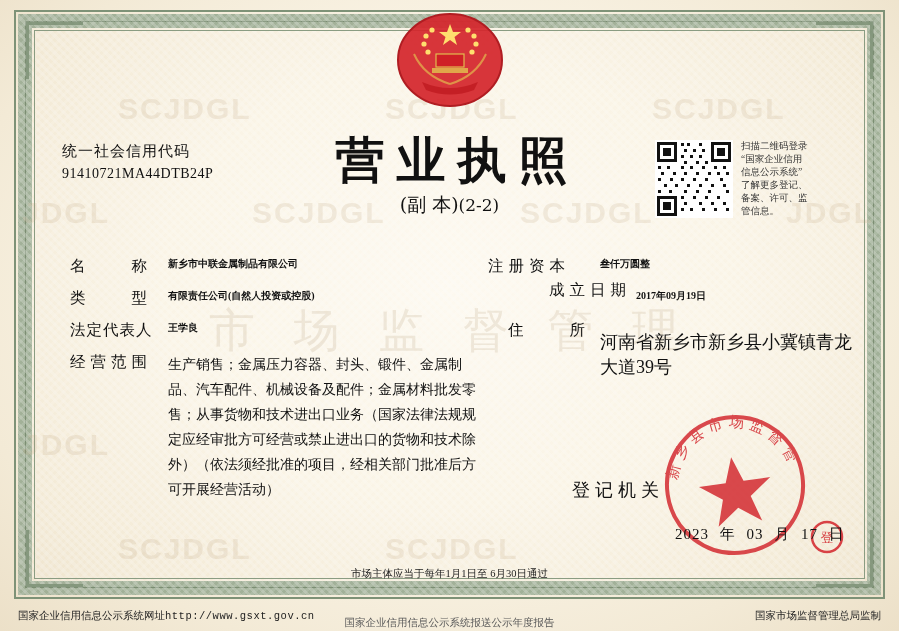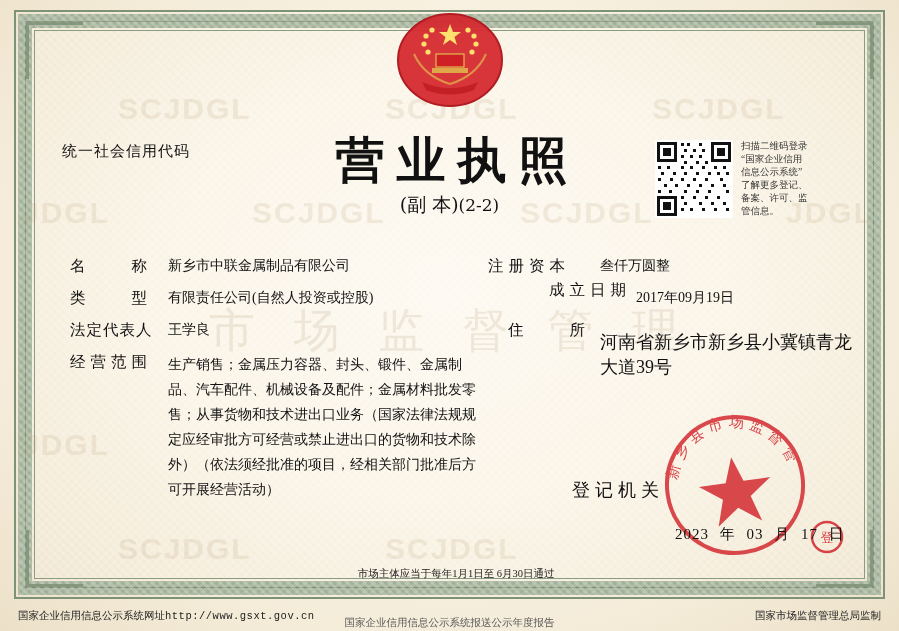--- a/index.html
+++ b/index.html
@@ -92,21 +92,21 @@
   
   .qr{position:absolute;right:166px;top:140px;width:78px;height:78px;}
   .qr-note{
     position:absolute;right:36px;top:140px;width:122px;
     font-size:9.5px;line-height:13px;color:#333;
   }
 
   
   .field-label{position:absolute;font-size:15.5px;color:#111;letter-spacing:5px;}
   .field-label.nospace{letter-spacing:1px;}
-  .field-val{position:absolute;font-size:14px;color:#111;}
+  .field-val{position:absolute;font-size:10px;color:#111;font-weight:bold;}
   .scope{
     position:absolute;left:168px;top:352px;width:320px;
     font-size:14px;line-height:25px;color:#111;
   }
   .addr{
     position:absolute;left:600px;top:330px;width:262px;
     font-size:18px;line-height:25px;color:#111;
   }
 
   
@@ -114,21 +114,21 @@
   .seal-small{position:absolute;left:810px;top:520px;width:34px;height:34px;}
 
   
   .reg-auth{position:absolute;left:572px;top:478px;font-size:18px;letter-spacing:5px;color:#111;}
   .date-row{position:absolute;left:672px;top:525px;font-size:15px;color:#111;letter-spacing:1px;}
   .date-row span{margin:0 3px;}
 
   
   .footer-left{position:absolute;left:18px;bottom:8px;font-size:10.5px;color:#222;}
   .footer-left .url{font-family:"Liberation Mono","DejaVu Sans Mono",monospace;letter-spacing:.5px;}
-  .footer-center{position:absolute;left:50%;transform:translateX(-50%);bottom:2px;text-align:right;font-size:10.5px;color:#222;line-height:13px;}
+  .footer-center{position:absolute;left:50%;transform:translateX(-50%);bottom:2px;text-align:center;font-size:10.5px;color:#222;line-height:13px;}
   .footer-center .l2{color:#5a5a5a;margin-top:36px;}
   .footer-right{position:absolute;right:18px;bottom:8px;font-size:10.5px;color:#222;}
 </style>
 </head>
 <body>
 
 <div id="cert">
 
   <div class="border-outer"></div>
   <div class="border-band"></div>
@@ -175,20 +175,21 @@
       <path d="M94 46 q-10 22 -36 30" stroke="#e2bb4e" stroke-width="2" fill="none" opacity=".7"></path>
     </svg>
   </div>
 
   <div class="title">营业执照</div>
   <div class="subtitle">
     <span>(副 本)</span><span class="num">(2-2)</span>
   </div>
 
   <div class="code-label">统一社会信用代码</div>
+  <div class="code-val">91410721MA44DTB24P</div>
 
   <div class="qr">
     <svg viewBox="0 0 78 78" width="78" height="78">
       <rect width="78" height="78" fill="#ffffff"></rect>
       <g fill="#111">
         <rect x="2" y="2" width="20" height="20"></rect>
           <rect x="5" y="5" width="14" height="14" fill="#fff"></rect>
           <rect x="8" y="8" width="8" height="8"></rect>
         <rect x="56" y="2" width="20" height="20"></rect>
           <rect x="59" y="5" width="14" height="14" fill="#fff"></rect>

